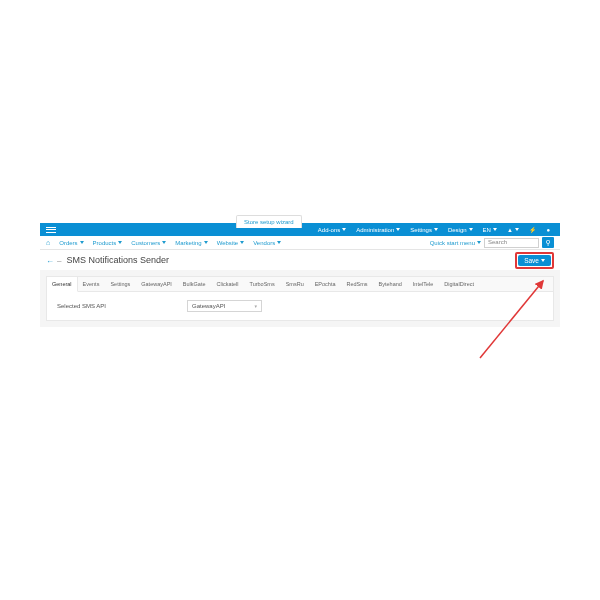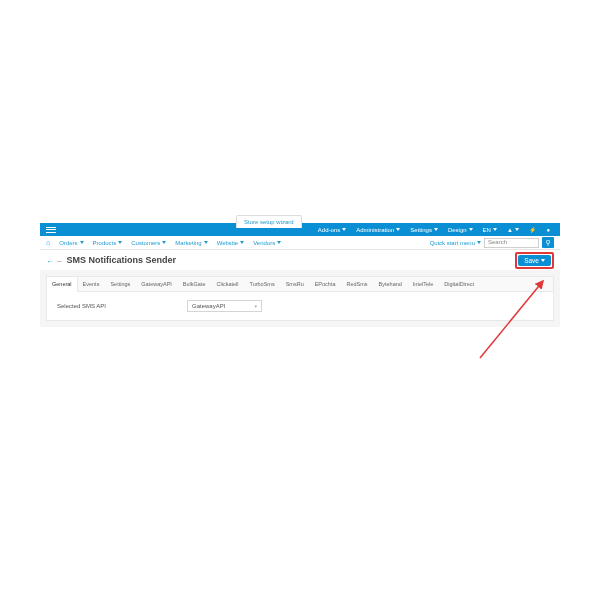--- a/index.html
+++ b/index.html
@@ -15,21 +15,21 @@
 .menubar{height:14px;background:#fff;border-bottom:1px solid #e5e5e5;display:flex;align-items:center;padding:0 6px;gap:3px}
 .home-icon{color:#1f9bcf;font-size:7px;margin-right:3px}
 .menu-item{color:#1f9bcf;font-size:6px;padding:0 3px;display:flex;align-items:center;gap:2px}
 .menu-right{margin-left:auto;display:flex;align-items:center;gap:3px}
 .quick{color:#1f9bcf;font-size:6px;display:flex;align-items:center;gap:2px}
 .search-box{border:1px solid #d0d0d0;height:10px;width:55px;font-size:6px;padding:0 3px;color:#888}
 .search-btn{background:#0a8fd4;width:12px;height:11px;display:flex;align-items:center;justify-content:center;color:#fff;font-size:7px;border-radius:1px}
 .title-row{background:#fff;height:20px;display:flex;align-items:center;padding:0 6px}
 .back{color:#1f9bcf;font-size:8px;margin-right:3px}
 .minus{color:#888;font-size:8px;margin-right:5px}
-.title{color:#444;font-size:9px;font-weight:bold}
+.title{color:#444;font-size:9px;font-weight:normal}
 .save-wrap{margin-left:auto;border:2px solid #e03838;padding:1px;border-radius:2px}
 .save-btn{background:#0a8fd4;color:#fff;font-size:6.5px;padding:2px 6px;border-radius:2px;display:flex;align-items:center;gap:2px}
 .content{padding:6px;background:#f5f5f5}
 .panel{background:#fff;border:1px solid #e8e8e8}
 .tabs{display:flex;background:#f9f9f9;border-bottom:1px solid #e8e8e8;flex-wrap:wrap}
 .tab{font-size:5.5px;color:#666;padding:4px 5px;border-right:1px solid transparent}
 .tab.active{background:#fff;border-right:1px solid #e8e8e8;color:#333;margin-bottom:-1px;border-bottom:1px solid #fff}
 .form-row{display:flex;align-items:center;padding:8px 10px}
 .form-label{font-size:6px;color:#555;width:130px}
 .select{border:1px solid #d5d5d5;font-size:6px;color:#555;padding:2px 4px;width:75px;display:flex;justify-content:space-between;align-items:center;background:#fff}

